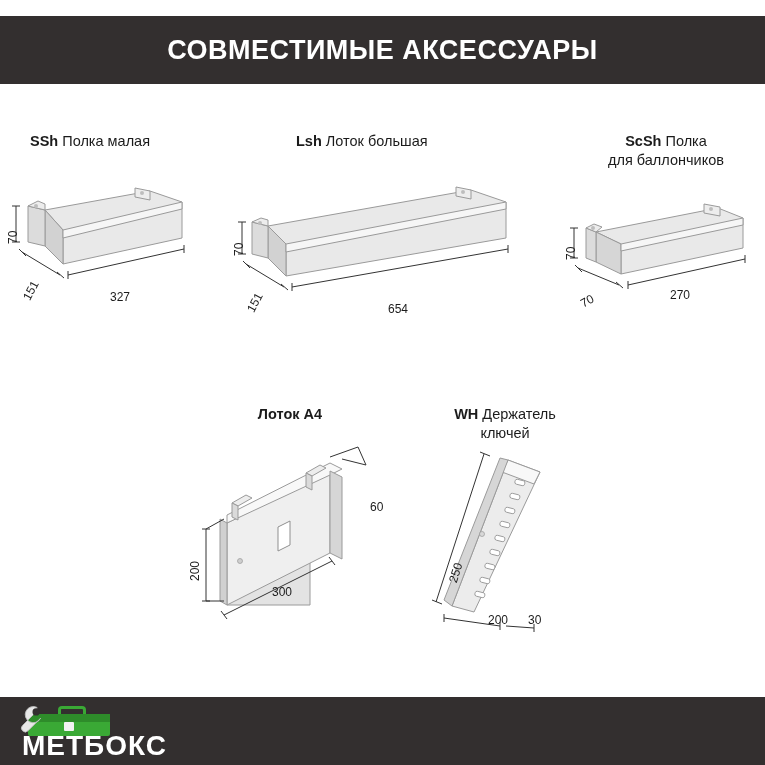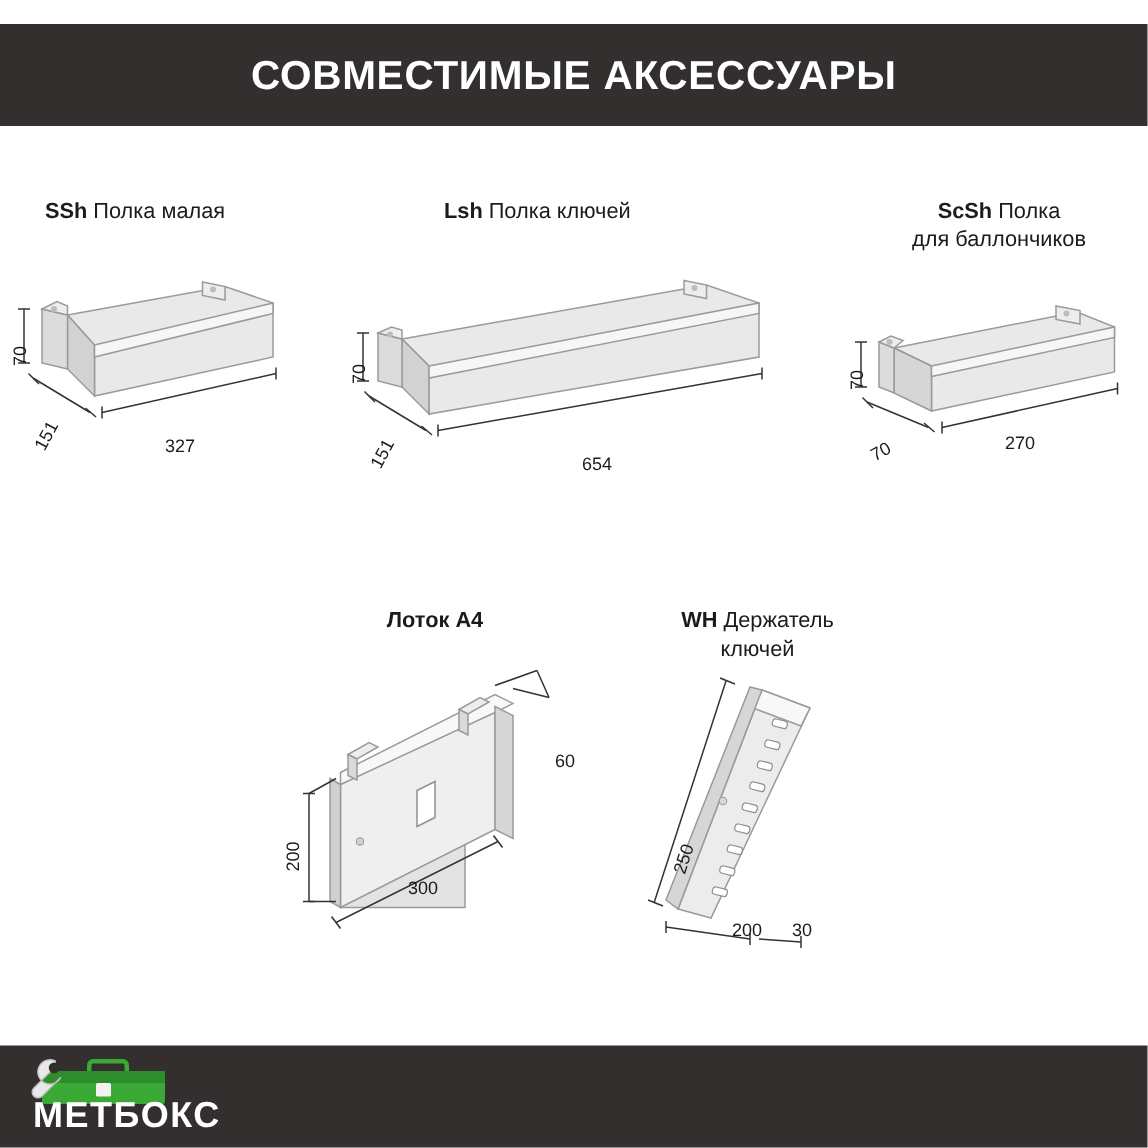--- a/index.html
+++ b/index.html
@@ -107,21 +107,21 @@
     left: 2px;
     top: 2px;
     width: 36px;
     height: 36px;
   }
   .logo-text {
     position: absolute;
     left: 14px;
     top: 30px;
     color: #ffffff;
-    font-size: 24px;
+    font-size: 28px;
     font-weight: bold;
     letter-spacing: 1px;
     font-family: "Liberation Sans", sans-serif;
     white-space: nowrap;
   }
 
   
   .item {
     position: absolute;
   }
@@ -205,21 +205,21 @@
     </svg>
 
     <div class="dim rot-90" style="left:6px; top:126px;">70</div>
     <div class="dim rot-diag" style="left:20px; top:178px;">151</div>
     <div class="dim" style="left:110px; top:172px;">327</div>
   </div>
 
   <div class="item" style="left:228px; top:118px; width:330px; height:200px;">
     <div class="item-label" style="left:68px; top:14px; width:250px;">
       <b>Lsh</b>
-      <span>Полка ключей</span>
+      <span>Лоток большая</span>
     </div>
 
     <svg width="330" height="150" style="position:absolute; left:0px; top:58px;">
       <polygon points="40,50 243,14 278,26 278,62 58,100 58,68" fill="#e9e9e9" stroke="#9a9a9a" stroke-width="1"></polygon>
       <polygon points="40,50 58,68 58,100 40,82" fill="#d2d2d2" stroke="#9a9a9a" stroke-width="1"></polygon>
       <polygon points="58,68 278,26 278,33 58,76" fill="#f6f6f6" stroke="#9a9a9a" stroke-width="1"></polygon>
       <polygon points="24,46 40,50 40,82 24,78" fill="#dcdcdc" stroke="#9a9a9a" stroke-width="1"></polygon>
       <polygon points="24,46 33,42 40,44 40,50" fill="#ededed" stroke="#9a9a9a" stroke-width="1"></polygon>
       <polygon points="228,11 243,14 243,23 228,20" fill="#ededed" stroke="#9a9a9a" stroke-width="1"></polygon>
       <circle cx="235" cy="16" r="2" fill="#bdbdbd"></circle>

